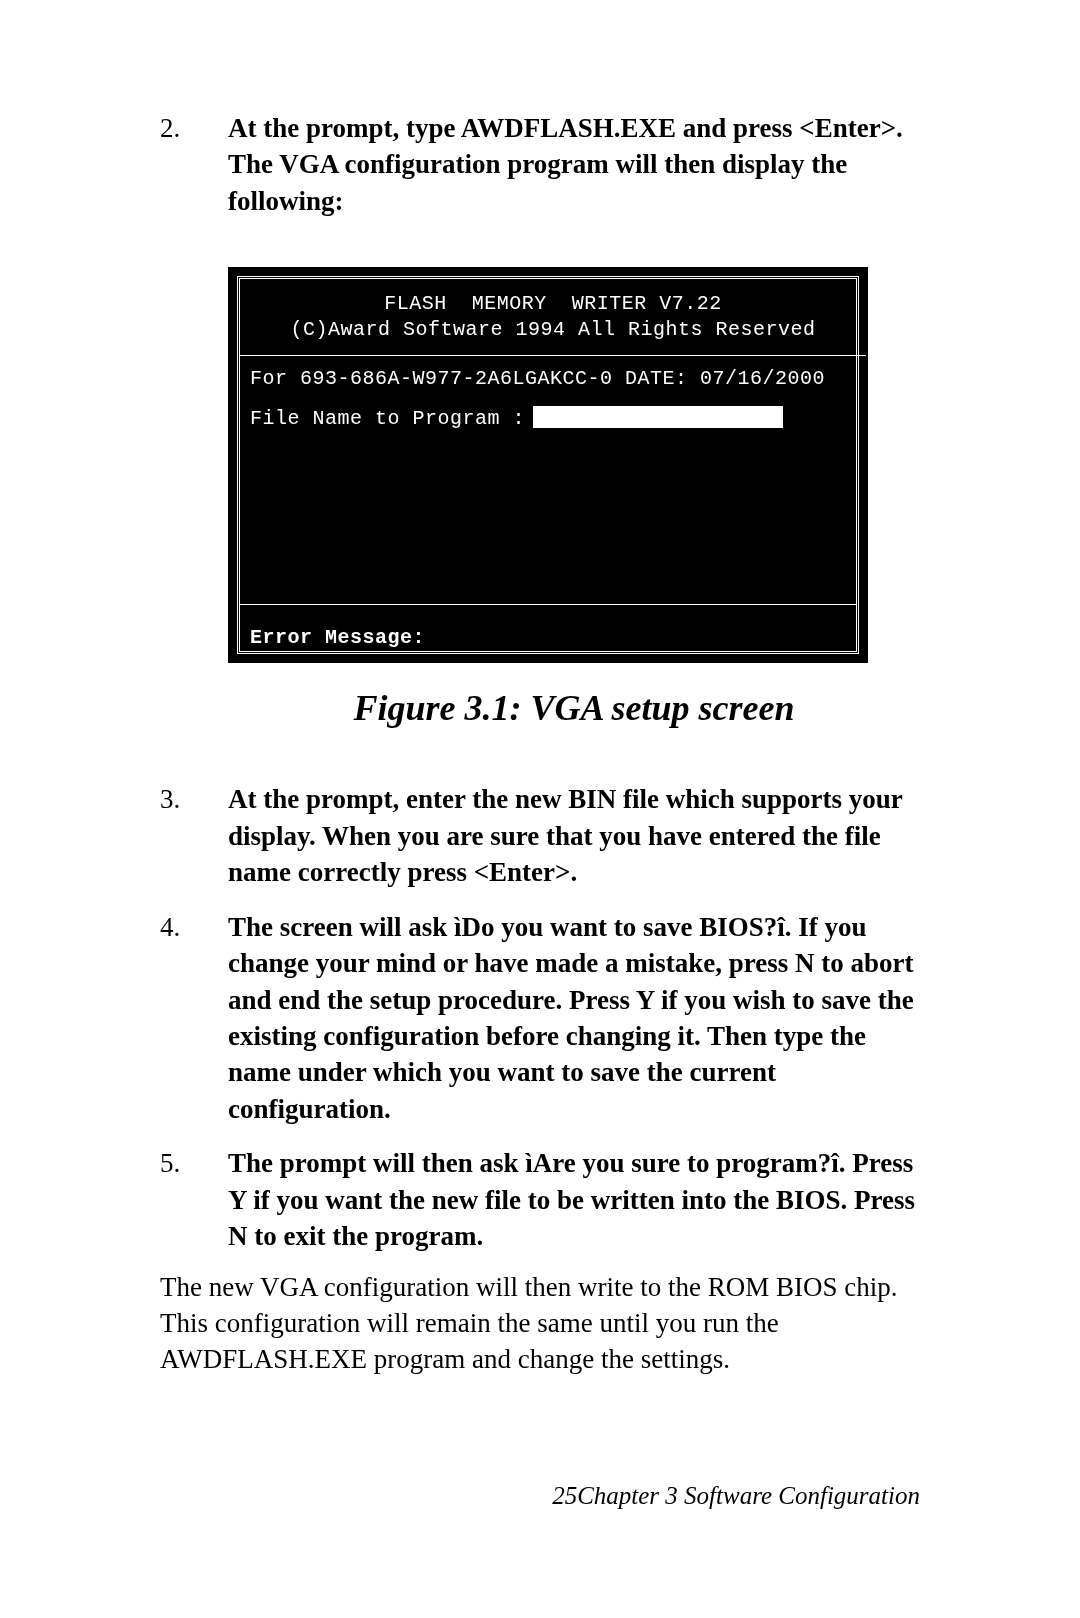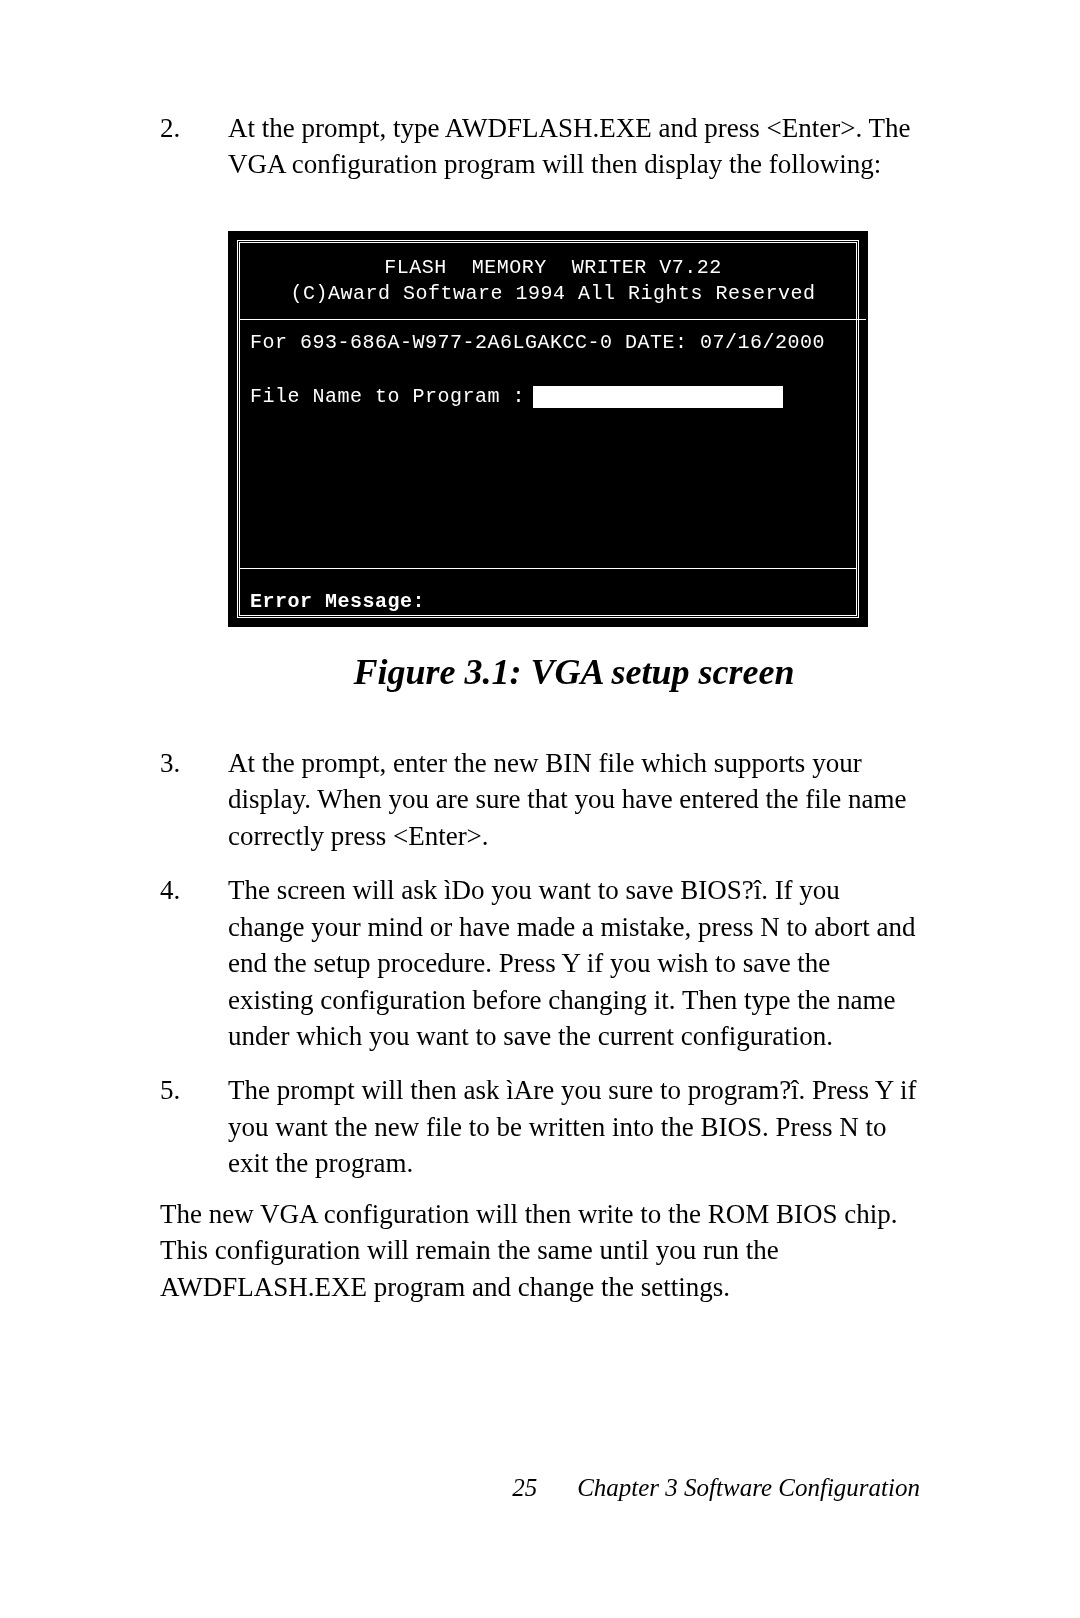--- a/index.html
+++ b/index.html
@@ -22,20 +22,21 @@
       margin-bottom: 18px;
       font-size: 27px;
       line-height: 1.35;
     }
     .list-num {
       width: 68px;
       flex-shrink: 0;
     }
     .list-text {
       flex: 1;
+      font-weight: bold;
     }
     .terminal-wrap {
       margin-left: 68px;
       margin-top: 48px;
       margin-bottom: 20px;
     }
     .terminal {
       width: 640px;
       background: #000;
       border: 3px solid #000;
@@ -60,23 +61,23 @@
       text-align: center;
     }
     .terminal-divider {
       border-top: 1px solid #fff;
       margin: 12px -10px 10px -10px;
     }
     .terminal-info {
       white-space: pre-wrap;
     }
     .terminal-prompt-row {
-      margin-top: 28px;
+      margin-top: 14px;
       display: flex;
-      align-items: center;
+      align-items: flex-start;
       gap: 8px;
     }
     .terminal-input {
       display: inline-block;
       width: 250px;
       height: 22px;
       background: #fff;
       vertical-align: middle;
     }
     .terminal-error-divider {
@@ -101,26 +102,25 @@
       margin-top: 24px;
       margin-bottom: 52px;
     }
     .closing-para {
       font-size: 27px;
       line-height: 1.35;
       margin-top: -4px;
     }
     .footer {
       position: absolute;
-      bottom: 116px;
+      bottom: 108px;
       right: 160px;
       font-style: italic;
       font-size: 25px;
       display: flex;
-      gap: 40px;
       margin-top: 6px;
     }
     .footer-pagenum {
       font-style: italic;
     }
     .footer-chap {
     }
   </style>
 </head>
 <body>

